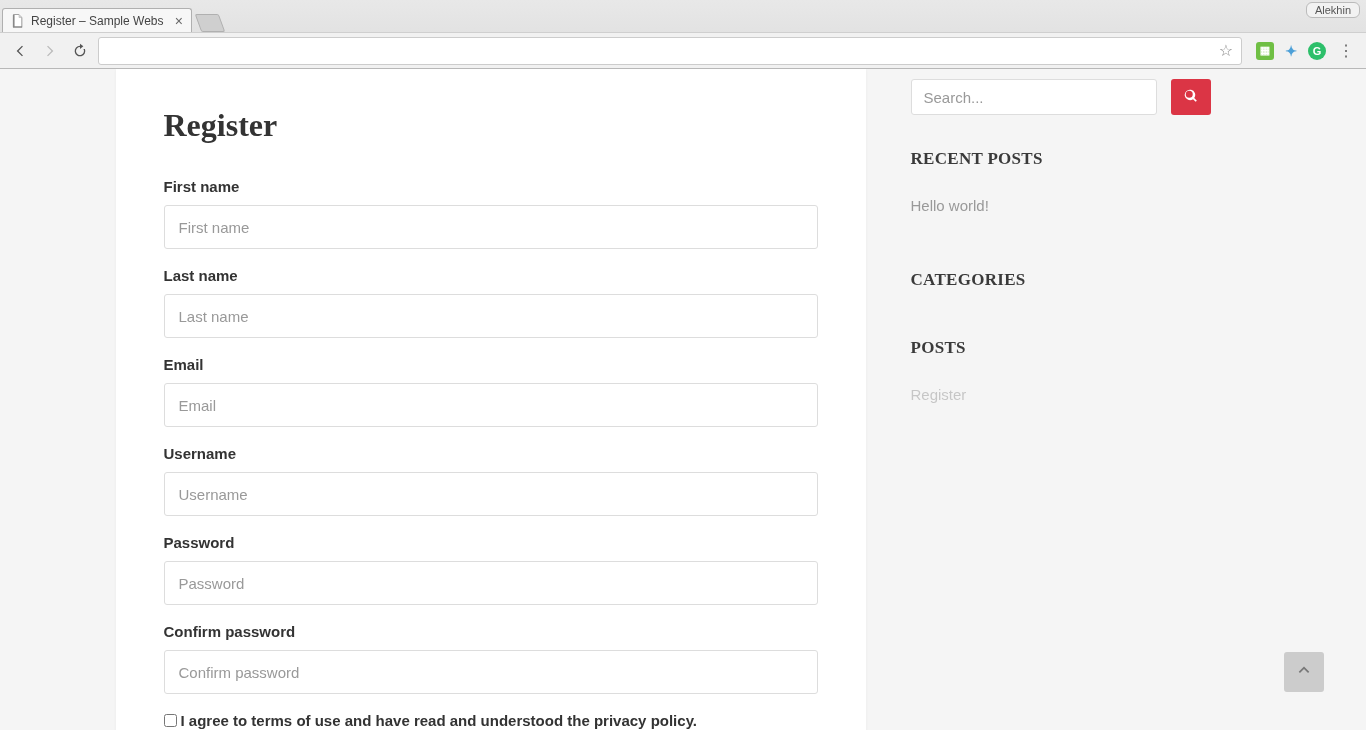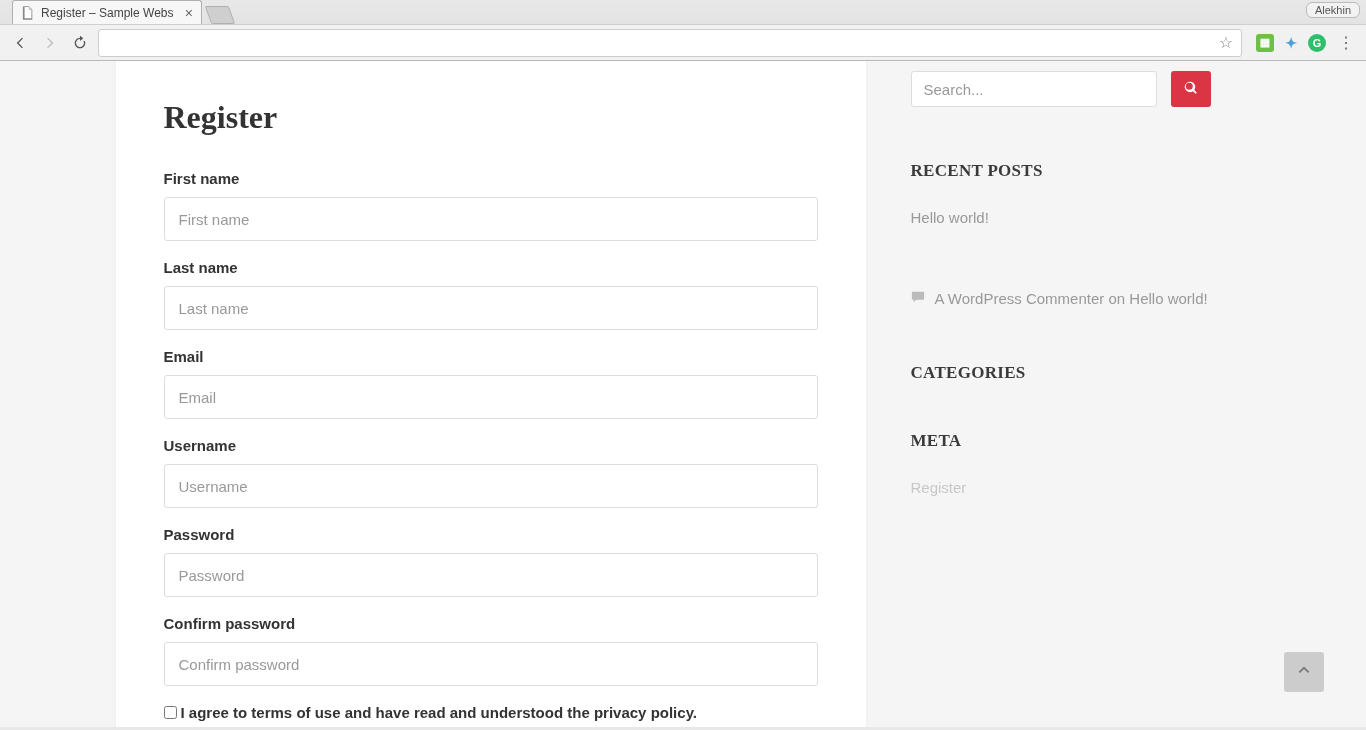--- a/index.html
+++ b/index.html
@@ -1,20 +1,20 @@
 <!DOCTYPE html>
 <html><head>
   <meta charset="utf-8">
   <style>
     * { margin: 0; padding: 0; box-sizing: border-box; }
     body { font-family: "Segoe UI", Arial, sans-serif; background: #e8e8e8; overflow: hidden; width: 1366px; height: 730px; }
     
     
     .browser-chrome { background: linear-gradient(#e8e8e8,#dcdcdc); border-bottom:1px solid #b8b8b8; }
-    .tab-strip { height: 24px; display:flex; align-items:flex-end; padding-left:12px; position:relative; }
+    .tab-strip { height: 32px; display:flex; align-items:flex-end; padding-left:2px; position:relative; }
     .tab { background:#f7f7f7; border:1px solid #b0b0b0; border-bottom:none; border-radius:3px 3px 0 0; height:24px; min-width:190px; display:flex; align-items:center; padding:0 8px; gap:6px; font-size:12px; color:#444; }
     .tab-favicon { width:14px; height:14px; display:flex; align-items:center; justify-content:center; }
     .tab-favicon svg { width:12px; height:14px; }
     .tab-title { white-space:nowrap; overflow:hidden; text-overflow:ellipsis; flex:1; }
     .tab-close { color:#666; font-size:14px; line-height:1; cursor:pointer; }
     .new-tab { width:24px; height:18px; margin-left:6px; background:#cfcfcf; border:1px solid #b0b0b0; border-radius:2px; transform:skewX(20deg); cursor:pointer; }
     .profile-chip { position:absolute; right:6px; top:2px; background:#f2f2f2; border:1px solid #bbb; border-radius:6px; font-size:11px; padding:1px 8px; color:#555; }
     
     .nav-row { height:36px; display:flex; align-items:center; padding:0 8px; gap:6px; background:#f1f1f1; border-top:1px solid #cfcfcf; }
     .nav-btn { width:24px; height:24px; display:flex; align-items:center; justify-content:center; color:#555; cursor:pointer; border-radius:3px; }
@@ -36,21 +36,21 @@
     .main-card { background:#fff; width:750px; padding:20px 48px 40px; box-shadow:0 1px 3px rgba(0,0,0,0.05); }
     .page-title { font-family: Georgia, "Times New Roman", serif; font-weight:700; font-size:32px; color:#333; margin: 18px 0 34px; }
     
     .form-label { font-weight:700; font-size:15px; color:#333; display:block; margin-bottom:10px; }
     .form-input { width:100%; height:44px; border:1px solid #ddd; border-radius:3px; padding:0 14px; font-size:15px; color:#555; margin-bottom:18px; }
     .form-input::placeholder { color:#999; }
     .checkbox-row { display:flex; align-items:center; gap:4px; margin-bottom:18px; }
     .checkbox-row label { font-weight:700; font-size:15px; color:#333; }
     
     .sidebar { width:330px; padding:10px 15px 40px; }
-    .search-row { display:flex; gap:6px; margin-bottom:54px; }
+    .search-row { display:flex; gap:6px; margin-bottom:34px; }
     .search-input { flex:1; height:36px; border:1px solid #ddd; border-radius:3px; padding:0 12px; font-size:15px; color:#555; }
     .search-input::placeholder { color:#999; }
     .search-btn { width:40px; height:36px; background:#db3545; border:none; border-radius:3px; margin-left:8px; display:flex; align-items:center; justify-content:center; cursor:pointer; }
     .search-btn svg { width:14px; height:14px; fill:#fff; }
     
     .widget { margin-bottom:48px;margin-top:16px; }
     .widget-title { font-family: Georgia, "Times New Roman", serif; font-weight:700; font-size:17px; color:#3a3a3a; letter-spacing:0.3px; margin-bottom:20px; }
     .widget-item { font-size:15px; color:#999; padding:8px 0; border-bottom:1px solid #eee; display:flex; align-items:center; gap:10px; cursor:pointer; }
     .widget-item:last-child { border-bottom:none; }
     .widget-item .wi-icon { color:#bbb; }
@@ -158,41 +158,31 @@
       </div>
 
       <div class="widget">
         <h3 class="widget-title">RECENT POSTS</h3>
         <div class="widget-item">
           <span class="wi-text">Hello world!</span>
         </div>
       </div>
 
       <div class="widget">
-        <div class="widget-item">
-          <span class="wi-icon">
-            <svg viewBox="0 0 16 16">
-                <path d="M2 2h12a1 1 0 0 1 1 1v7a1 1 0 0 1-1 1H6l-3 3v-3H2a1 1 0 0 1-1-1V3a1 1 0 0 1 1-1z"></path>
-              </svg>
-          </span>
-          <span class="wi-text">
-            <span>A WordPress Commenter</span><span class="on"> on </span><span>Hello world!</span>
-          </span>
-        </div>
       </div>
 
       <div class="widget">
       </div>
 
       <div class="widget">
         <h3 class="widget-title">CATEGORIES</h3>
       </div>
 
       <div class="widget" style="margin-bottom:10px;">
-        <h3 class="widget-title">META</h3>
+        <h3 class="widget-title">POSTS</h3>
         <div class="widget-item" style="border-bottom:none; opacity:0.5;">
           <span class="wi-text">Register</span>
         </div>
       </div>
 
     </div>
   </div>
 
   <div class="scroll-top">
     <span>

